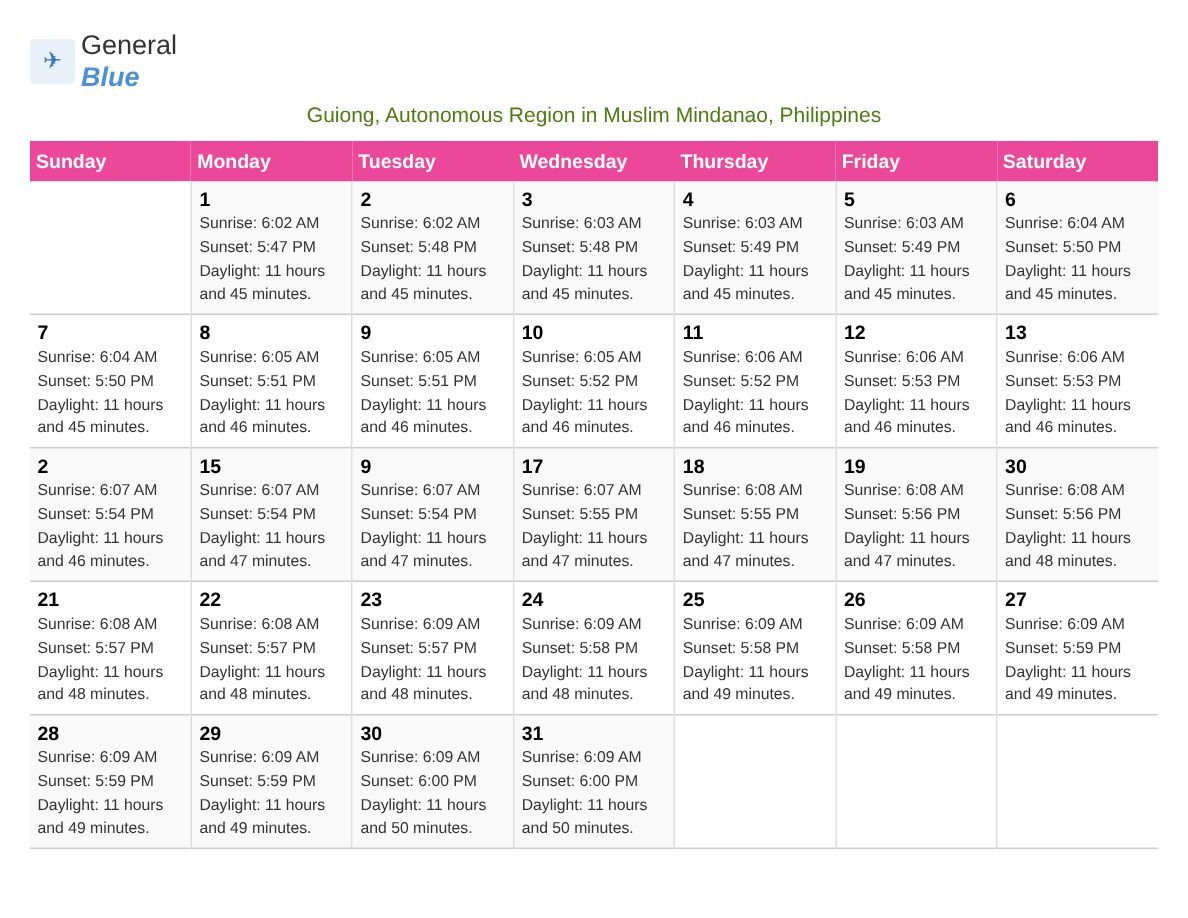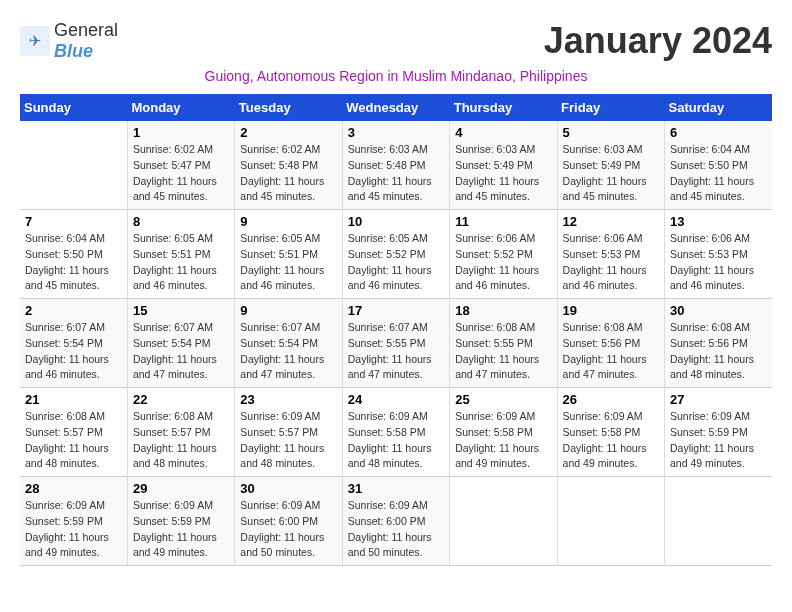--- a/index.html
+++ b/index.html
@@ -27,30 +27,30 @@
     }
     .month-title {
       font-size: 36px;
       font-weight: bold;
       color: #333;
       text-align: right;
     }
     .subtitle {
       text-align: center;
       font-size: 14px;
-      color: #a21caf;
+      color: #4d7c0f;
       margin-bottom: 10px;
     }
     table {
       width: 100%;
       border-collapse: collapse;
       font-size: 11px;
     }
     thead tr {
-      background-color: #1d4ed8;
+      background-color: #ec4899;
       color: white;
     }
     thead th {
       padding: 6px 4px;
       text-align: left;
       font-size: 13px;
       font-weight: bold;
     }
     tbody tr {
       border-bottom: 1px solid #ccc;
@@ -92,21 +92,20 @@
   <div class="logo">
     <svg class="logo-icon" viewBox="0 0 40 40">
       <rect x="0" y="0" width="40" height="40" rx="4" fill="#e8f0fa"></rect>
       <text x="20" y="26" text-anchor="middle" font-size="20" fill="#3a7bbf">✈</text>
     </svg>
     <div>
       <span style="font-size:18px;font-weight:normal;color:#333;">General</span><br>
       <span style="font-size:18px;font-weight:bold;color:#4a90d9;font-style:italic;">Blue</span>
     </div>
   </div>
-  <div class="month-title">January 2024</div>
 </div>
 
 <div class="subtitle">Guiong, Autonomous Region in Muslim Mindanao, Philippines</div>
 
 <table>
   <thead>
     <tr>
     <th>Sunday</th>
         <th>Monday</th>
         <th>Tuesday</th>

